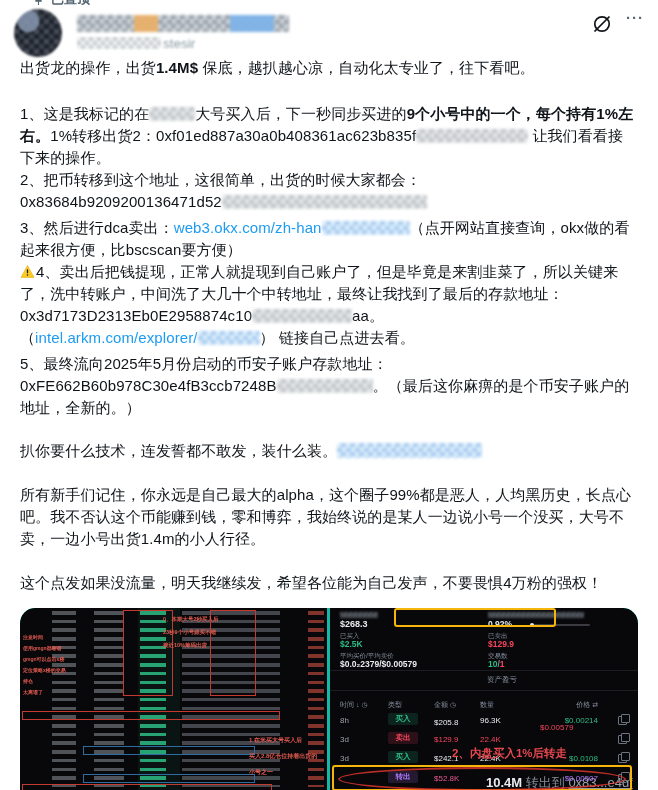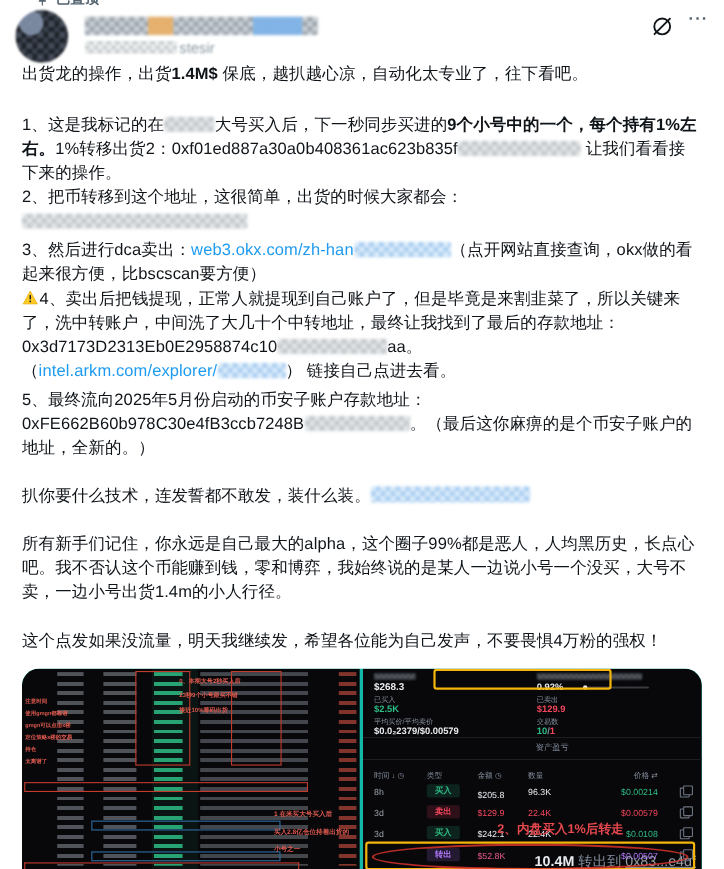--- a/index.html
+++ b/index.html
@@ -89,21 +89,21 @@
     <circle cx="11" cy="11" r="7.2" fill="none" stroke="#0f1419" stroke-width="1.7"></circle>
     <line x1="3.5" y1="18.5" x2="18.5" y2="3.5" stroke="#0f1419" stroke-width="1.7"></line>
   </svg>
 </div>
 <div class="more-btn">···</div>
 
 <div class="para" style="top:57px"><span>出货龙的操作，出货</span><span class="b">1.4M$</span><span> 保底，越扒越心凉，自动化太专业了，往下看吧。</span></div>
 
 <div class="para" style="top:103px"><span>1、这是我标记的在</span><span class="mz" style="width:46px"></span><span>大号买入后，下一秒同步买进的</span><span class="b">9个小号中的一个，每个持有1%左右。</span><span>1%转移出货2：0xf01ed887a30a0b408361ac623b835f</span><span class="mz" style="width:112px"></span><span> 让我们看看接下来的操作。</span></div>
 
-<div class="para" style="top:169px"><span>2、把币转移到这个地址，这很简单，出货的时候大家都会：</span><br><span class="mz" style="width:205px"></span></div>
+<div class="para" style="top:169px"><span>2、把币转移到这个地址，这很简单，出货的时候大家都会：</span><br><span>0x83684b9209200136471d52</span><span class="mz" style="width:205px"></span></div>
 
 <div class="para" style="top:217px"><span>3、然后进行dca卖出：</span><span class="lnk">web3.okx.com/zh-han</span><span class="mz blue" style="width:88px"></span><span>（点开网站直接查询，okx做的看起来很方便，比bscscan要方便）</span></div>
 
 <div class="para" style="top:261px"><svg class="warn-ico" viewBox="0 0 24 22">
       <path d="M12 1 23 21H1Z" fill="#FDCB25" stroke="#E6A700" stroke-width="1"></path>
       <rect x="10.9" y="7" width="2.2" height="7" rx="1" fill="#1a1a1a"></rect>
       <circle cx="12" cy="17" r="1.4" fill="#1a1a1a"></circle>
     </svg><span>4、卖出后把钱提现，正常人就提现到自己账户了，但是毕竟是来割韭菜了，所以关键来了，洗中转账户，中间洗了大几十个中转地址，最终让我找到了最后的存款地址：</span><br><span>0x3d7173D2313Eb0E2958874c10</span><span class="mz" style="width:100px"></span><span>aa。</span><br><span>（</span><span class="lnk">intel.arkm.com/explorer/</span><span class="mz blue" style="width:62px"></span><span>） 链接自己点进去看。</span></div>
 
 <div class="para" style="top:353px"><span>5、最终流向2025年5月份启动的币安子账户存款地址：</span><br><span>0xFE662B60b978C30e4fB3ccb7248B</span><span class="mz" style="width:96px"></span><span>。（最后这你麻痹的是个币安子账户的地址，全新的。）</span></div>
@@ -182,21 +182,21 @@
       <div class="cell" style="left:150px;top:108px;color:#e8ebef">96.3K</div>
       <div class="cell" style="left:210px;top:108px;width:58px;text-align:right;color:#2ebd85">$0.00214</div>
       <div class="copy-ico" style="left:288px;top:108px"></div>
     </div>
 
     <div>
       <div class="cell" style="left:10px;top:127px;color:#9aa0a6">3d</div>
       <div class="badge sell" style="left:58px;top:124px">卖出</div>
       <div class="cell" style="left:104px;top:127px;color:#f6465d">$129.9</div>
       <div class="cell" style="left:150px;top:127px;color:#f6465d">22.4K</div>
-      <div class="cell" style="left:210px;top:127px;width:58px;text-align:right;color:#f6465d">$0.00579</div>
+      <div class="cell" style="left:210px;top:115px;width:58px;text-align:left;color:#f6465d">$0.00579</div>
       <div class="copy-ico" style="left:288px;top:127px"></div>
     </div>
 
     <div>
       <div class="cell" style="left:10px;top:146px;color:#9aa0a6">3d</div>
       <div class="badge buy" style="left:58px;top:143px">买入</div>
       <div class="cell" style="left:104px;top:146px;color:#e8ebef">$242.1</div>
       <div class="cell" style="left:150px;top:146px;color:#e8ebef">22.4K</div>
       <div class="cell" style="left:210px;top:146px;width:58px;text-align:right;color:#2ebd85">$0.0108</div>
       <div class="copy-ico" style="left:288px;top:146px"></div>

